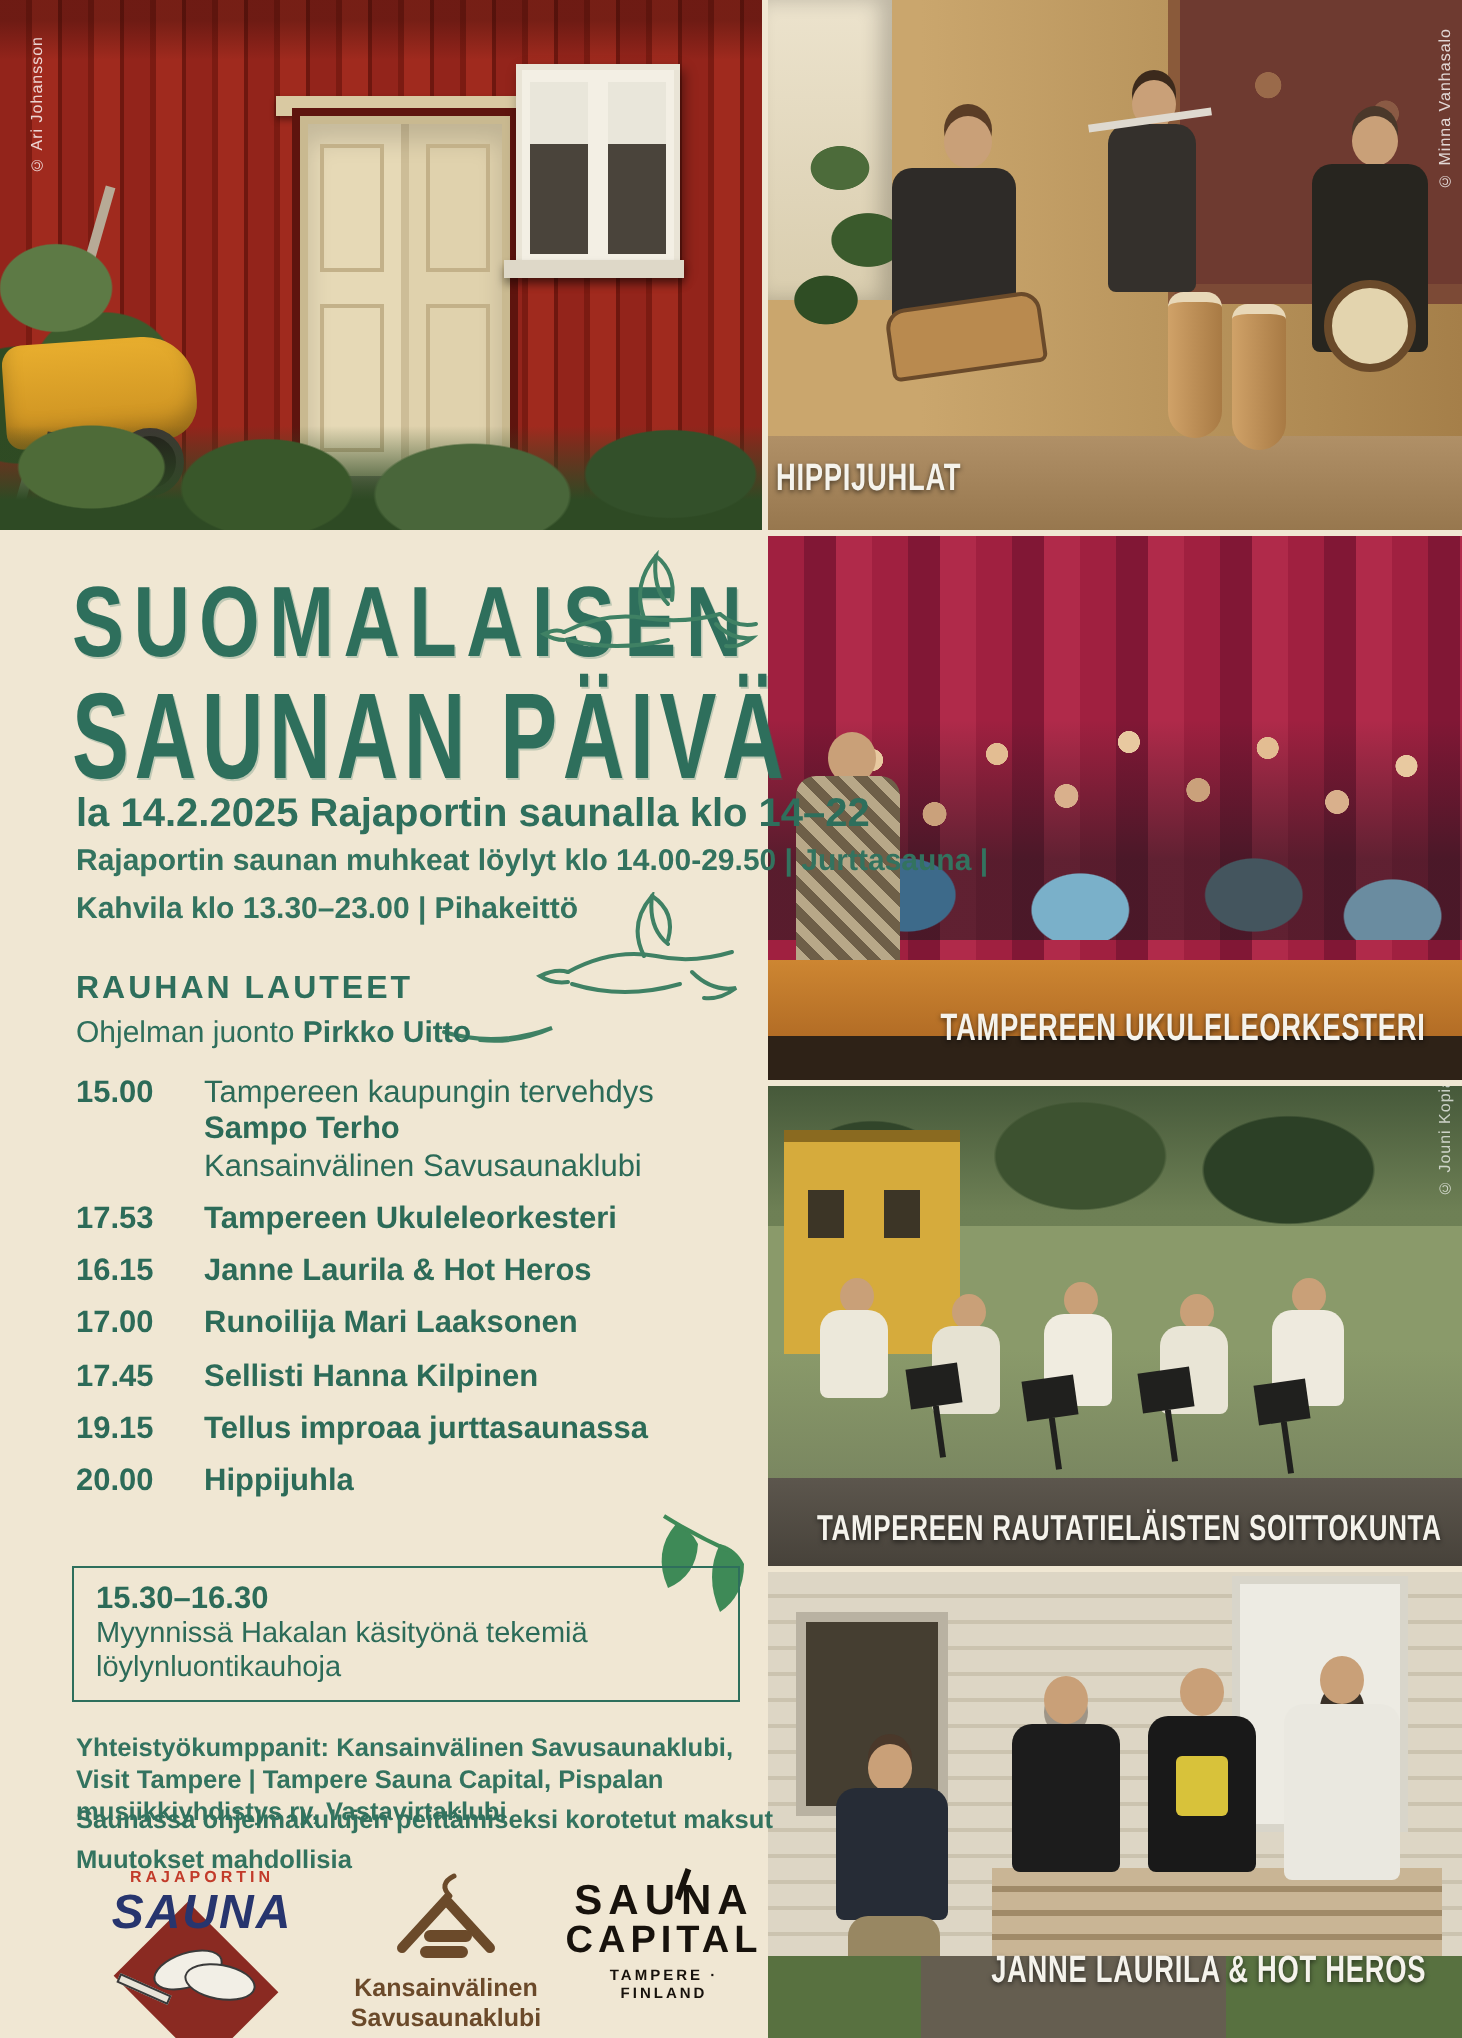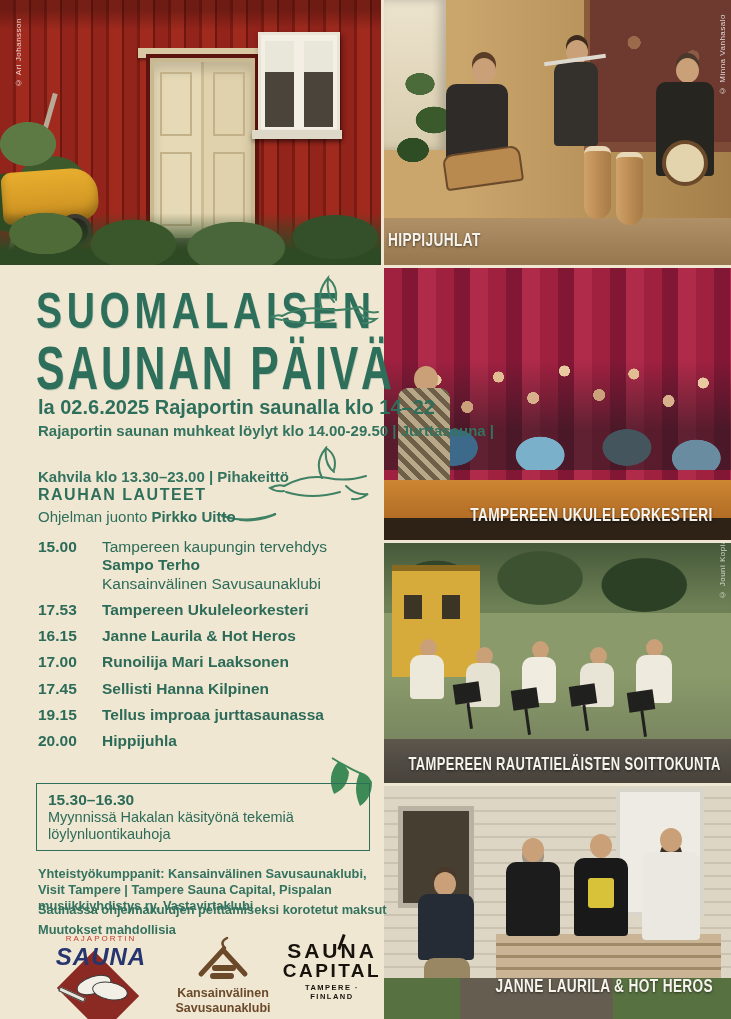--- a/index.html
+++ b/index.html
@@ -144,21 +144,21 @@
   .wbox{left:36px;top:783px;width:310px;height:52px;border:1.6px solid #2e6f5c;padding:7px 11px;background:transparent;}
   .wbox-time{font-size:15.5px;font-weight:bold;}
   .wbox-line{font-size:14.5px;line-height:1.2;}
   .leaves{left:322px;top:756px;}
 
   .partners{left:38px;top:866px;width:334px;font-size:12.8px;font-weight:bold;color:#33735f;line-height:1.25;}
   .note{left:38px;font-size:12.8px;font-weight:bold;color:#33735f;}
 
   
   .logo-raja{left:42px;top:934px;width:118px;height:80px;text-align:center;}
-  .raja-top{font-size:8px;font-weight:normal;color:#c23b2a;letter-spacing:2px;}
+  .raja-top{font-size:8px;font-weight:bold;color:#c23b2a;letter-spacing:2px;}
   .raja-main{font-size:24px;font-weight:bold;color:#27356e;letter-spacing:1px;position:relative;z-index:2;font-style:italic;}
   .raja-diamond{position:absolute;left:24px;top:26px;width:64px;height:64px;background:#8a2a22;transform:rotate(45deg) scaleY(.82);z-index:1;}
   .raja-vihta{position:absolute;z-index:3;background:#f2efe6;border:1.5px solid #3a3a3a;border-radius:50% 50% 50% 50%;}
   .raja-handle{position:absolute;z-index:3;width:26px;height:3px;background:#e8e4d8;border:1px solid #3a3a3a;transform:rotate(24deg);}
 
   .logo-savu{left:168px;top:936px;width:110px;text-align:center;color:#6b4a2a;}
   .savu-text{font-size:12.5px;font-weight:bold;line-height:1.2;}
   .logo-capital{left:282px;top:940px;width:100px;text-align:center;color:#17120c;}
   .cap-l1{font-size:21px;font-weight:bold;letter-spacing:3px;line-height:1;}
   .cap-l2{font-size:19px;font-weight:bold;letter-spacing:2.5px;line-height:1.05;}
@@ -297,23 +297,23 @@
     <path d="M14 42 Q10 40 4 43 Q9 46 14 46"></path>
     <path d="M14 42 Q34 32 54 35 Q74 38 92 33"></path>
     <path d="M54 35 Q48 18 60 4 Q58 20 66 28"></path>
     <path d="M60 4 Q70 12 68 26"></path>
     <path d="M92 33 Q100 40 110 38"></path>
     <path d="M90 38 q8 8 18 7 q-6 5 -13 4"></path>
     <path d="M16 46 Q40 52 66 46"></path>
   </g>
 </svg>
 
-<div class="abs dateline">la 02.6.2025 Rajaportin saunalla klo 14–22</div>
+<div class="abs dateline">la 14.2.2025 Rajaportin saunalla klo 14–22</div>
 <div class="abs infoline" style="top:422px;">Rajaportin saunan muhkeat löylyt klo 14.00-29.50  |  Jurttasauna  |</div>
-<div class="abs infoline" style="top:468px;">Kahvila klo 13.30–23.00  |  Pihakeittö</div>
+<div class="abs infoline" style="top:446px;">Kahvila klo 13.30–23.00  |  Pihakeittö</div>
 
 <svg class="abs" style="left:218px;top:446px;" width="156" height="78" viewBox="0 0 156 78">
   <g fill="none" stroke="#3f8164" stroke-width="2" stroke-linecap="round">
     <path d="M66 40 Q60 38 52 42 Q58 46 66 45"></path>
     <path d="M66 40 Q88 28 110 32 Q128 36 148 30"></path>
     <path d="M104 32 Q96 16 108 2 Q106 18 116 26"></path>
     <path d="M108 2 Q120 10 116 24"></path>
     <path d="M128 40 q10 10 22 8 q-8 6 -16 5"></path>
     <path d="M68 46 Q94 54 122 46"></path>
     <path d="M4 70 Q30 78 58 68 Q40 76 22 74"></path>

